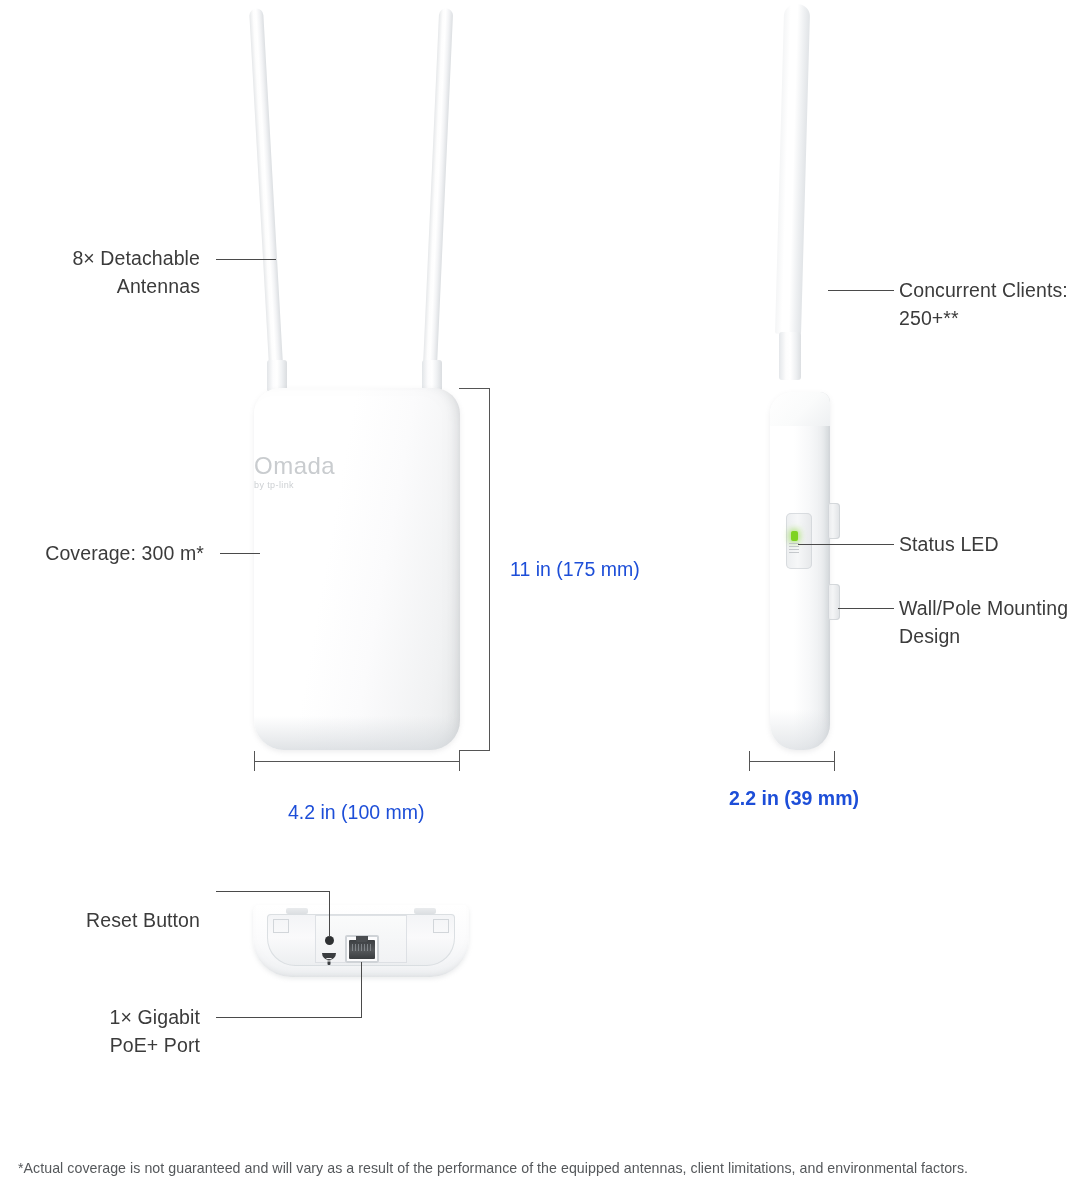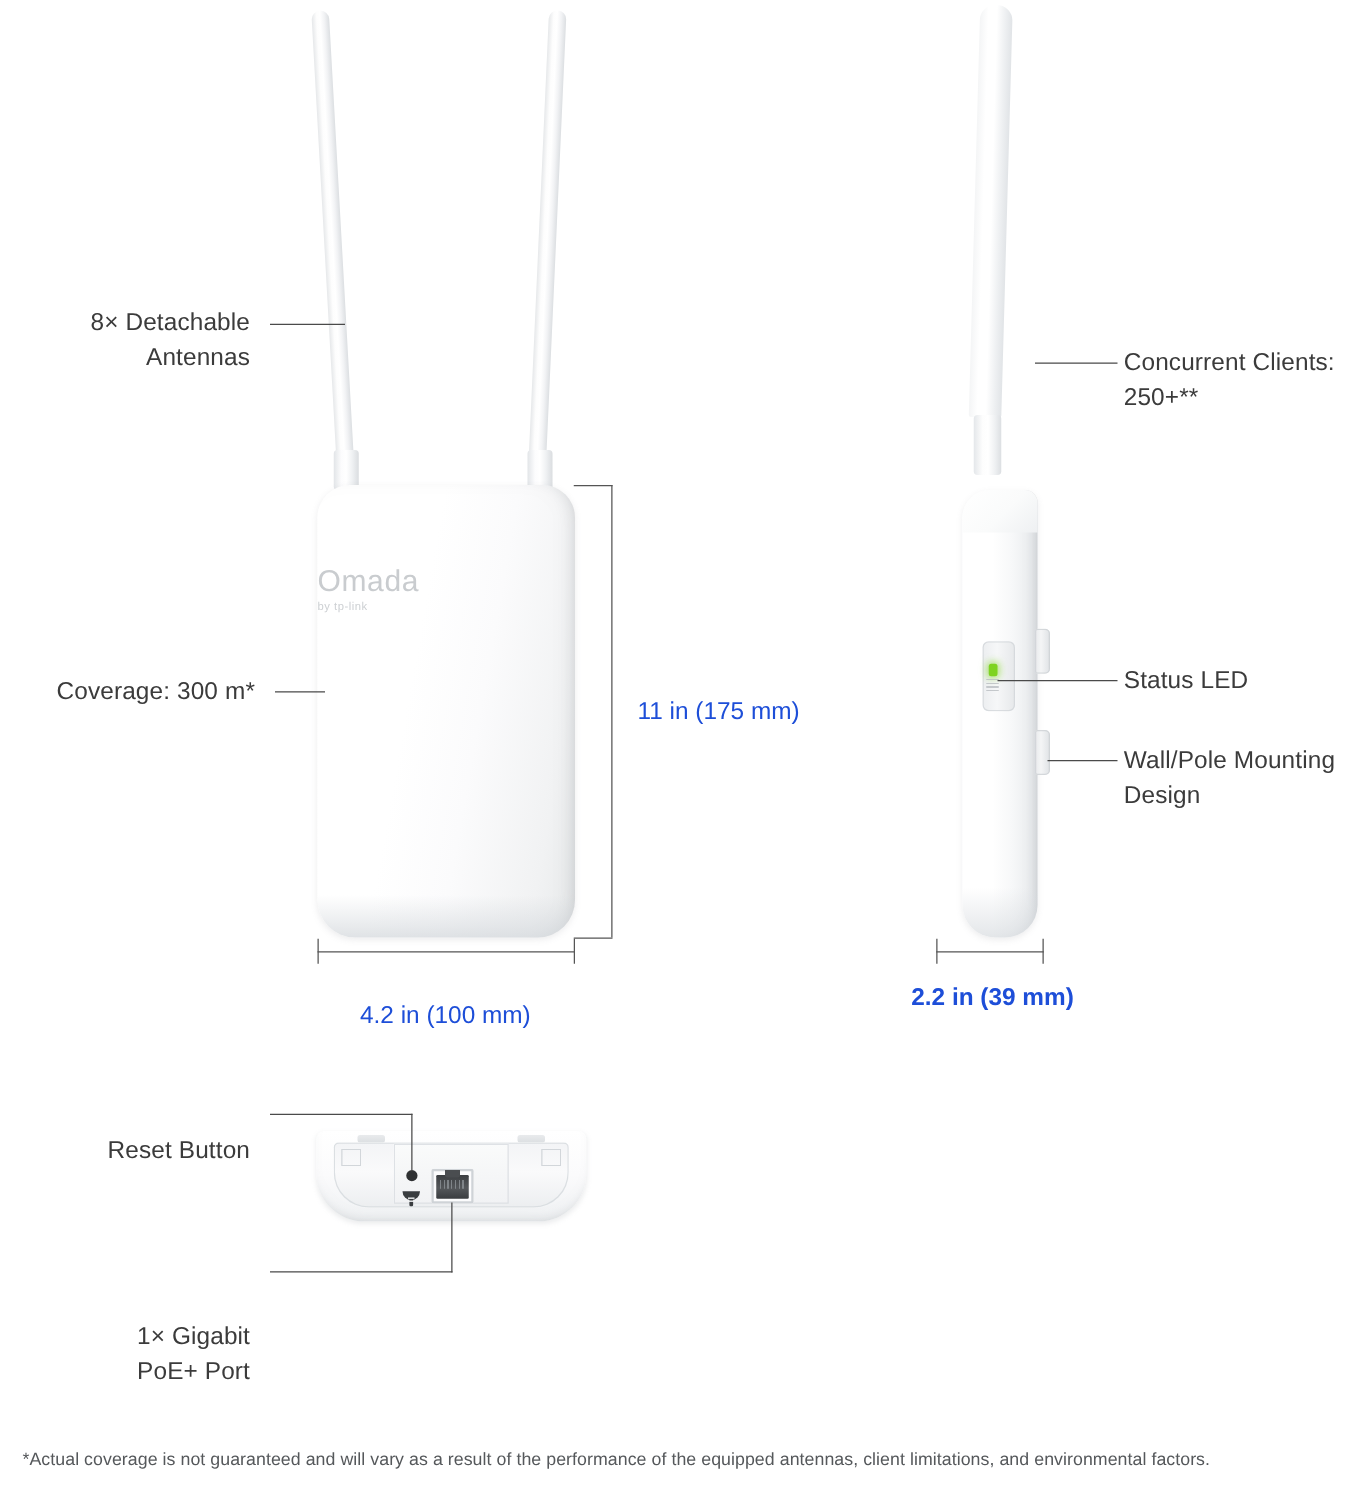--- a/index.html
+++ b/index.html
@@ -276,21 +276,21 @@
   <div class="rj45">
     <div class="mouth"></div>
     <div class="tab"></div>
     <div class="pins"></div>
   </div>
 
   <div class="callout right" style="left:40px;top:877px;width:160px;margin-top:29px;">Reset Button</div>
   <div class="lead h" style="left:216px;top:891px;width:114px;"></div>
   <div class="lead v" style="left:329px;top:891px;height:46px;"></div>
 
-  <div class="callout right" style="left:40px;top:1055px;width:160px;">1× Gigabit
+  <div class="callout right" style="left:40px;top:1003px;width:160px;">1× Gigabit
 PoE+ Port</div>
   <div class="lead h" style="left:216px;top:1017px;width:146px;"></div>
   <div class="lead v" style="left:361px;top:962px;height:56px;"></div>
 
   <div class="footnotes">
     <div>*Actual coverage is not guaranteed and will vary as a result of the performance of the equipped antennas, client limitations, and environmental factors.</div>
   </div>
 
 </div>
 

